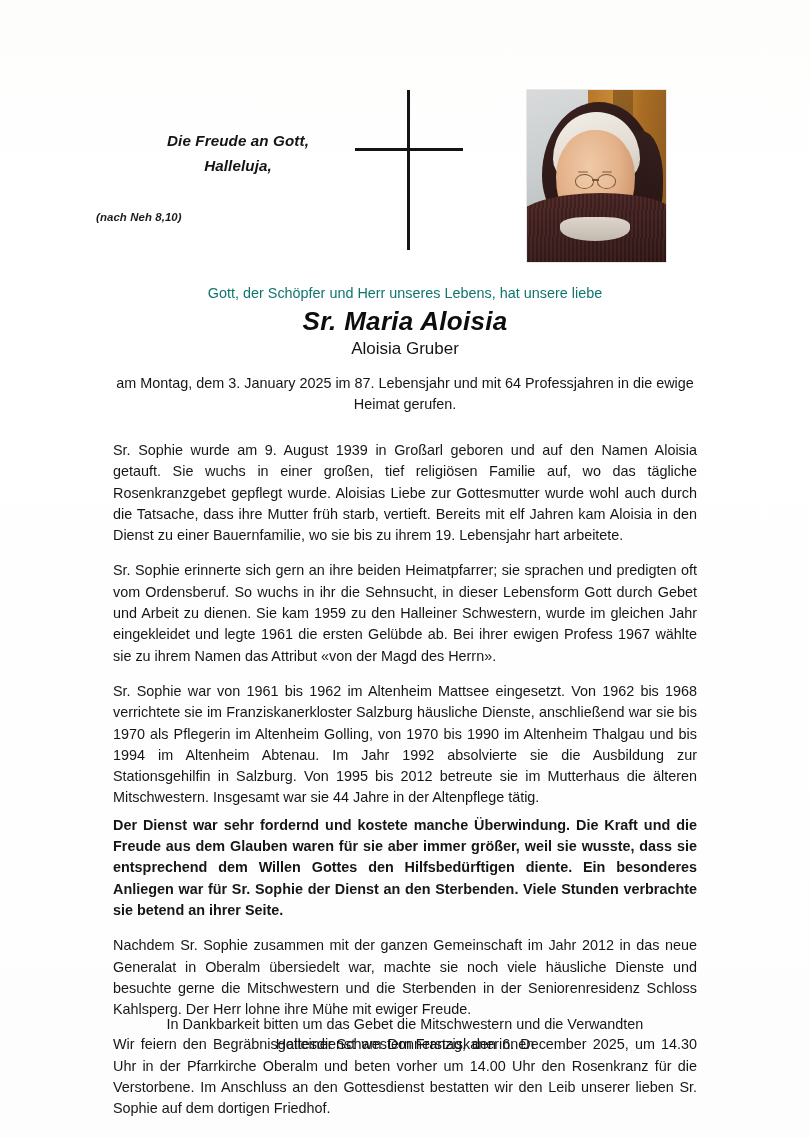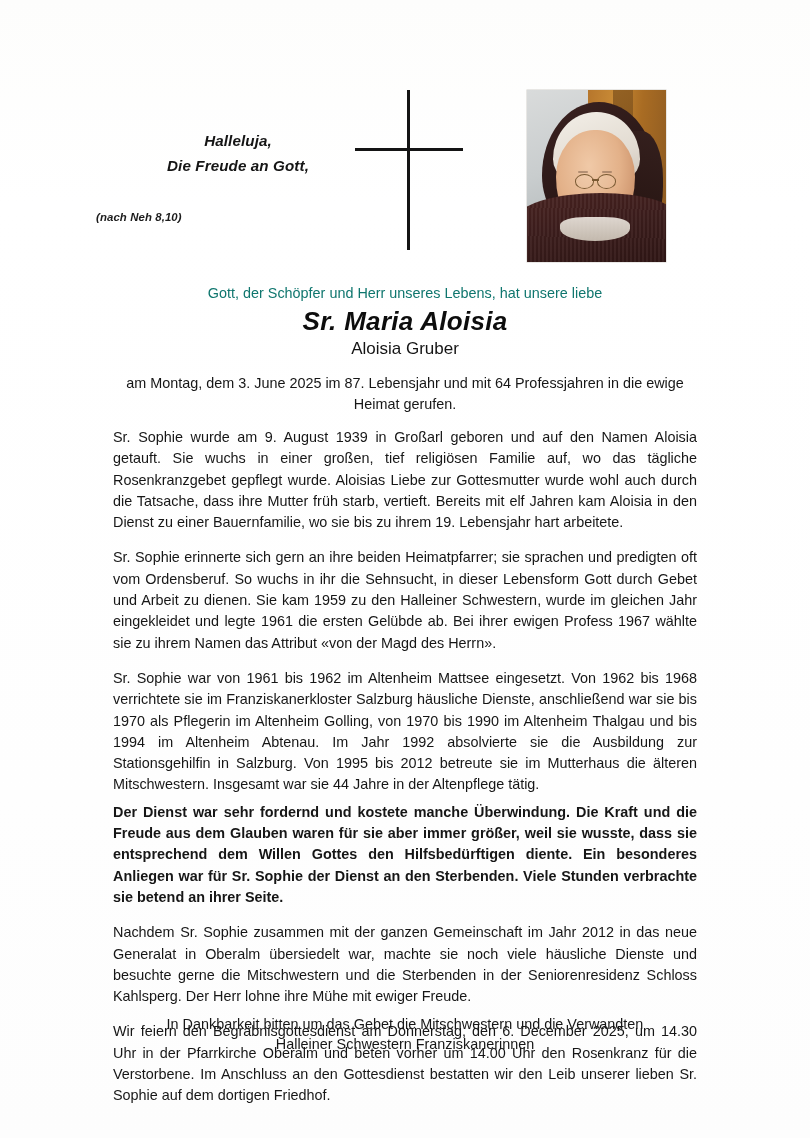--- a/index.html
+++ b/index.html
@@ -273,21 +273,21 @@
   }
 
   
   .body-text {
     position: absolute;
     left: 113px;
     top: 427px;
     width: 584px;
   }
   .body-text p {
-    margin: 0 0 14px 0;
+    margin: 13px 0 14px 0;
     font-size: 14.4px;
     line-height: 21.3px;
     text-align: justify;
     text-justify: inter-word;
     color: #161616;
     hyphens: none;
   }
   .body-text p.tight { margin-bottom: 14px; }
   .body-text p.attached { margin-top: -8px; font-weight: bold; }
   .body-text p:last-child { margin-bottom: 0; }
@@ -306,22 +306,22 @@
   .closing .cl-line { display: block; }
 </style>
 </head>
 <body>
 
 <div class="sheet"></div>
 
 <div class="top-block">
 
   <div class="verse">
+    <span class="vline">Die Freude an Gott,</span>
     <span class="vline">Halleluja,</span>
-    <span class="vline">Die Freude an Gott,</span>
   </div>
 
   <div class="verse-source">(nach Neh 8,10)</div>
 
   <div class="cross">
     <div class="bar-v"></div>
     <div class="bar-h"></div>
   </div>
 
   <div class="photo">
@@ -344,21 +344,21 @@
     </div>
     <div class="habit"></div>
     <div class="collar"></div>
   </div>
 
 </div>
 
 <div class="intro-line">Gott, der Schöpfer und Herr unseres Lebens, hat unsere liebe</div>
 <div class="deceased-name">Sr. Maria Aloisia</div>
 <div class="civil-name">Aloisia Gruber</div>
-<div class="call-line">am Montag, dem 3. June 2025 im 87. Lebensjahr und mit 64 Professjahren in die ewige Heimat gerufen.</div>
+<div class="call-line">am Montag, dem 3. January 2025 im 87. Lebensjahr und mit 64 Professjahren in die ewige Heimat gerufen.</div>
 
 <div class="body-text">
   <p>Sr. Sophie wurde am 9. August 1939 in Großarl geboren und auf den Namen Aloisia getauft. Sie wuchs in einer großen, tief religiösen Familie auf, wo das tägliche Rosenkranzgebet gepflegt wurde. Aloisias Liebe zur Gottesmutter wurde wohl auch durch die Tatsache, dass ihre Mutter früh starb, vertieft. Bereits mit elf Jahren kam Aloisia in den Dienst zu einer Bauernfamilie, wo sie bis zu ihrem 19. Lebensjahr hart arbeitete.</p>
   <p>Sr. Sophie erinnerte sich gern an ihre beiden Heimatpfarrer; sie sprachen und predigten oft vom Ordensberuf. So wuchs in ihr die Sehnsucht, in dieser Lebensform Gott durch Gebet und Arbeit zu dienen. Sie kam 1959 zu den Halleiner Schwestern, wurde im gleichen Jahr eingekleidet und legte 1961 die ersten Gelübde ab. Bei ihrer ewigen Profess 1967 wählte sie zu ihrem Namen das Attribut «von der Magd des Herrn».</p>
   <p class="tight">Sr. Sophie war von 1961 bis 1962 im Altenheim Mattsee eingesetzt. Von 1962 bis 1968 verrichtete sie im Franziskanerkloster Salzburg häusliche Dienste, anschließend war sie bis 1970 als Pflegerin im Altenheim Golling, von 1970 bis 1990 im Altenheim Thalgau und bis 1994 im Altenheim Abtenau. Im Jahr 1992 absolvierte sie die Ausbildung zur Stationsgehilfin in Salzburg. Von 1995 bis 2012 betreute sie im Mutterhaus die älteren Mitschwestern. Insgesamt war sie 44 Jahre in der Altenpflege tätig.</p>
   <p class="attached">Der Dienst war sehr fordernd und kostete manche Überwindung. Die Kraft und die Freude aus dem Glauben waren für sie aber immer größer, weil sie wusste, dass sie entsprechend dem Willen Gottes den Hilfsbedürftigen diente. Ein besonderes Anliegen war für Sr. Sophie der Dienst an den Sterbenden. Viele Stunden verbrachte sie betend an ihrer Seite.</p>
   <p>Nachdem Sr. Sophie zusammen mit der ganzen Gemeinschaft im Jahr 2012 in das neue Generalat in Oberalm übersiedelt war, machte sie noch viele häusliche Dienste und besuchte gerne die Mitschwestern und die Sterbenden in der Seniorenresidenz Schloss Kahlsperg. Der Herr lohne ihre Mühe mit ewiger Freude.</p>
   <p>Wir feiern den Begräbnisgottesdienst am Donnerstag, den 6. December 2025, um 14.30 Uhr in der Pfarrkirche Oberalm und beten vorher um 14.00 Uhr den Rosenkranz für die Verstorbene. Im Anschluss an den Gottesdienst bestatten wir den Leib unserer lieben Sr. Sophie auf dem dortigen Friedhof.</p>
 </div>
 

